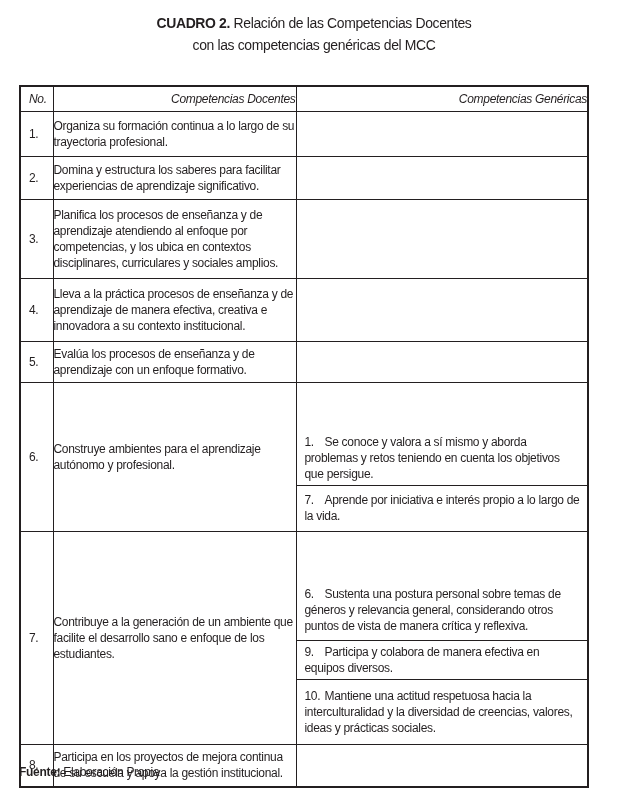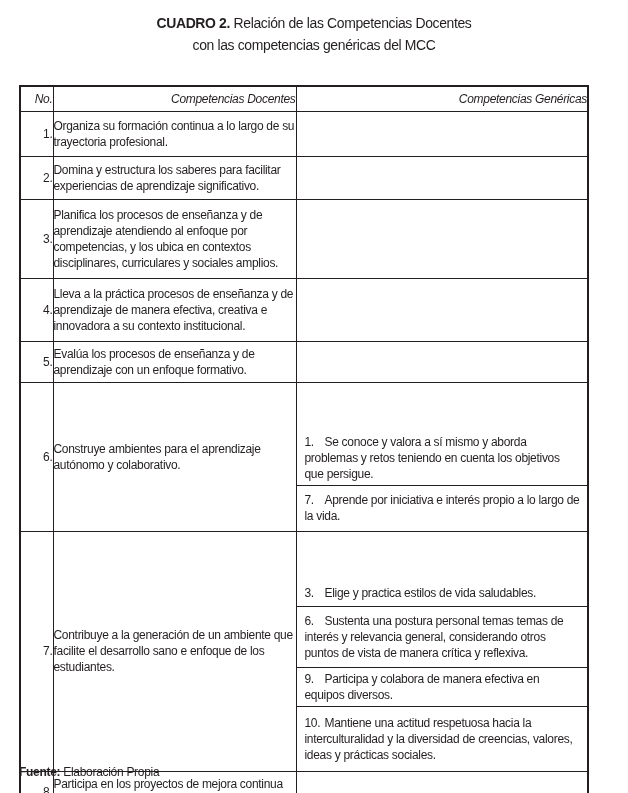--- a/index.html
+++ b/index.html
@@ -6,21 +6,21 @@
   body { width:628px; height:793px; position:relative; overflow:hidden;
          font-family:"Liberation Sans", sans-serif; color:#231f20; }
   .title { position:absolute; left:0; top:12px; width:628px; text-align:center;
            font-size:15.5px; line-height:22px; letter-spacing:-0.4px; transform:scaleX(0.9); transform-origin:center; }
   .title b { font-weight:bold; }
   table.main { position:absolute; left:19px; top:85px; width:568px; border-collapse:collapse;
                border:2px solid #231f20; table-layout:fixed; }
   table.main td, table.main th { border:1px solid #231f20; padding:0; vertical-align:middle;
                font-size:12px; line-height:16px; letter-spacing:-0.3px; }
   th { font-weight:normal; font-style:italic; height:24px; text-align:right; }
-  .no { text-align:right; padding-left:8px !important; }
+  .no { text-align:left; padding-left:8px !important; }
   .comp { padding:3px 0 !important; }
   .gen-cell { padding:0 !important; vertical-align:top; }
   .sub { width:100%; border-collapse:collapse;margin-top:48px; }
   .sub td { border:none !important; border-bottom:1px solid #231f20 !important; padding:3px 6px 3px 8px !important; }
   .sub tr:last-child td { border-bottom:none !important; }
   .gnum { display:inline-block; width:20px; }
   .gtxt { display:inline; }
   .footer { position:absolute; left:19px; top:765px; font-size:12px; letter-spacing:-0.3px; }
   .footer b { font-weight:bold;margin-top:47px; }
 </style>
@@ -66,45 +66,42 @@
       <td class="comp">Lleva a la práctica procesos de enseñanza y de aprendizaje de manera efectiva, creativa e innovadora a su contexto institucional.</td>
       <td></td>
     </tr>
     <tr style="height:41px">
       <td class="no">5.</td>
       <td class="comp">Evalúa los procesos de enseñanza y de aprendizaje con un enfoque formativo.</td>
       <td></td>
     </tr>
     <tr style="height:133px">
       <td class="no">6.</td>
-      <td class="comp">Construye ambientes para el aprendizaje autónomo y colaborativo.</td>
+      <td class="comp">Construye ambientes para el aprendizaje autónomo y profesional.</td>
       <td class="gen-cell">
         <table class="sub">
           <tbody>
               <tr style="height:46px">
                 <td><span class="gnum">1.</span><span class="gtxt">Se conoce y valora a sí mismo y aborda problemas y retos teniendo en cuenta los objetivos que persigue.</span></td>
               </tr>
           <tr style="height:45px">
                 <td><span class="gnum">7.</span><span class="gtxt">Aprende por iniciativa e interés propio a lo largo de la vida.</span></td>
               </tr>
         </tbody>
           </table>
       </td>
     </tr>
     <tr style="height:195px">
       <td class="no">7.</td>
       <td class="comp">Contribuye a la generación de un ambiente que facilite el desarrollo sano e enfoque de los estudiantes.</td>
       <td class="gen-cell">
         <table class="sub">
           <tbody>
-              <tr style="height:27px">
-                <td><span class="gnum">3.</span><span class="gtxt">Elige y practica estilos de vida saludables.</span></td>
-              </tr>
           <tr style="height:61px">
-                <td><span class="gnum">6.</span><span class="gtxt">Sustenta una postura personal temas temas de interés y relevancia general, considerando otros puntos de vista de manera crítica y reflexiva.</span></td>
+                <td><span class="gnum">6.</span><span class="gtxt">Sustenta una postura personal sobre temas de géneros y relevancia general, considerando otros puntos de vista de manera crítica y reflexiva.</span></td>
               </tr>
           <tr style="height:27px">
                 <td><span class="gnum">9.</span><span class="gtxt">Participa y colabora de manera efectiva en equipos diversos.</span></td>
               </tr>
           <tr style="height:64px">
                 <td><span class="gnum">10.</span><span class="gtxt">Mantiene una actitud respetuosa hacia la interculturalidad y la diversidad de creencias, valores, ideas y prácticas sociales.</span></td>
               </tr>
         </tbody>
           </table>
       </td>

